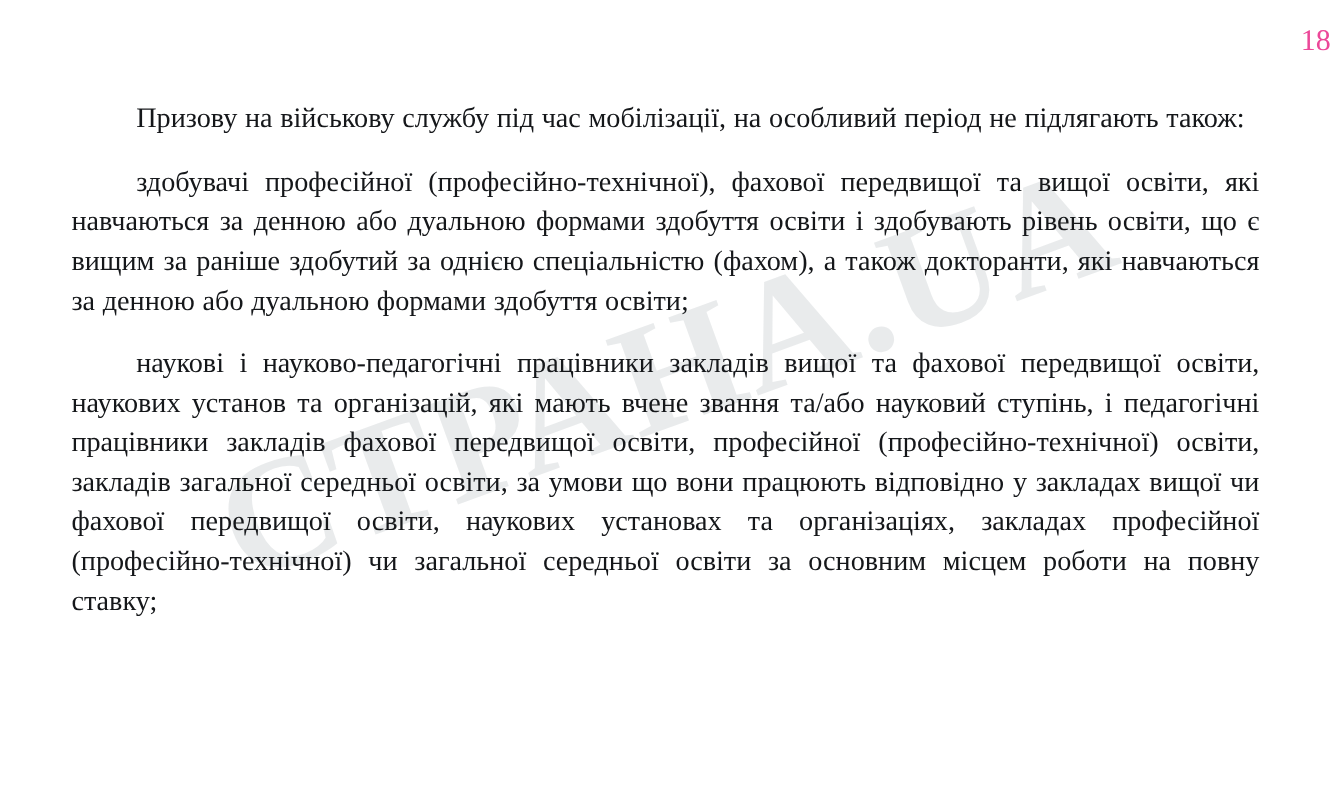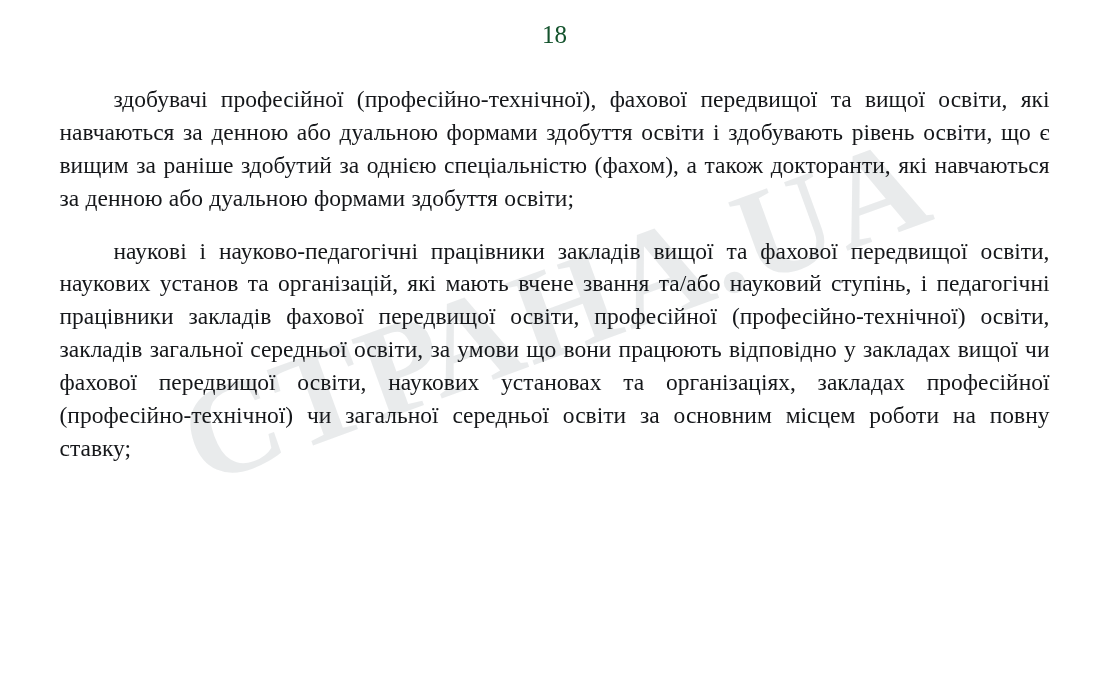--- a/index.html
+++ b/index.html
@@ -40,25 +40,25 @@
     z-index: 5;
   }
 
   .content {
     position: relative;
     z-index: 10;
     padding: 0;
   }
 
   .page-number {
-    text-align: center;
+    text-align: right;
     font-size: 25px;
     line-height: 1;
     margin: 22px 0 0 0;
-    color: #14532d;
+    color: #ec4899;
   }
 
   .body-text {
     margin: 0 auto;
     width: 990px;
     padding-top: 36px;
   }
 
   p.para {
     margin: 0 0 20px 0;
@@ -80,18 +80,19 @@
 
 <div class="page">
 
   <div class="watermark">СТРАНА.UA</div>
 
   <div class="content">
 
     <div class="page-number">18</div>
 
     <div class="body-text">
+      <p class="para">Призову на військову службу під час мобілізації, на особливий період не підлягають також:</p>
       <p class="para">здобувачі професійної (професійно-технічної), фахової передвищої та вищої освіти, які навчаються за денною або дуальною формами здобуття освіти і здобувають рівень освіти, що є вищим за раніше здобутий за однією спеціальністю (фахом), а також докторанти, які навчаються за денною або дуальною формами здобуття освіти;</p>
       <p class="para">наукові і науково-педагогічні працівники закладів вищої та фахової передвищої освіти, наукових установ та організацій, які мають вчене звання та/або науковий ступінь, і педагогічні працівники закладів фахової передвищої освіти, професійної (професійно-технічної) освіти, закладів загальної середньої освіти, за умови що вони працюють відповідно у закладах вищої чи фахової передвищої освіти, наукових установах та організаціях, закладах професійної (професійно-технічної) чи загальної середньої освіти за основним місцем роботи на повну ставку;</p>
     </div>
 
   </div>
 </div>
 
 </body></html>

